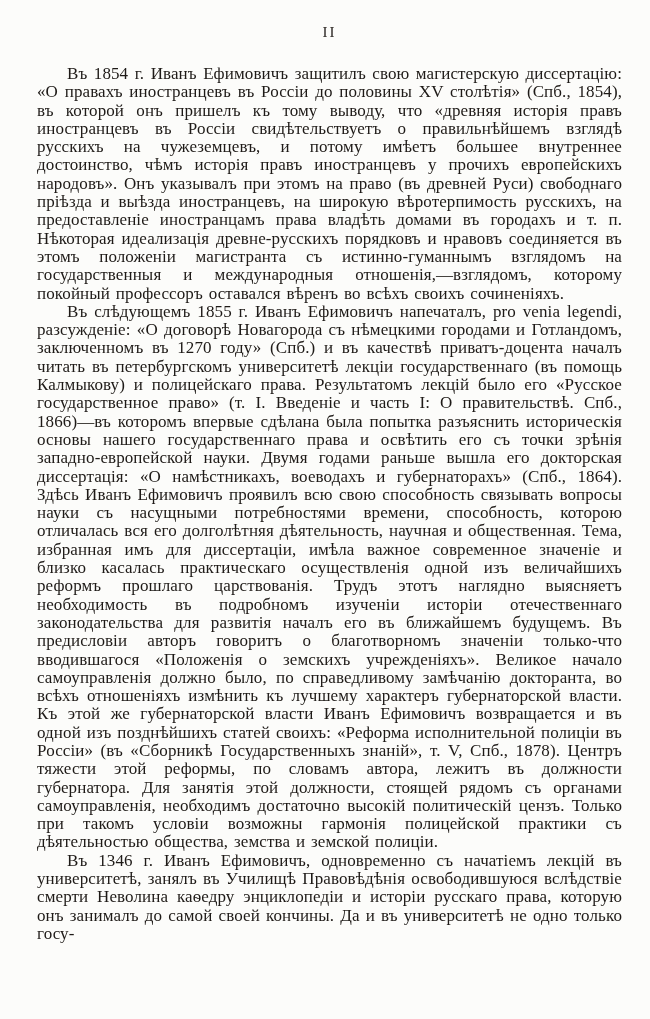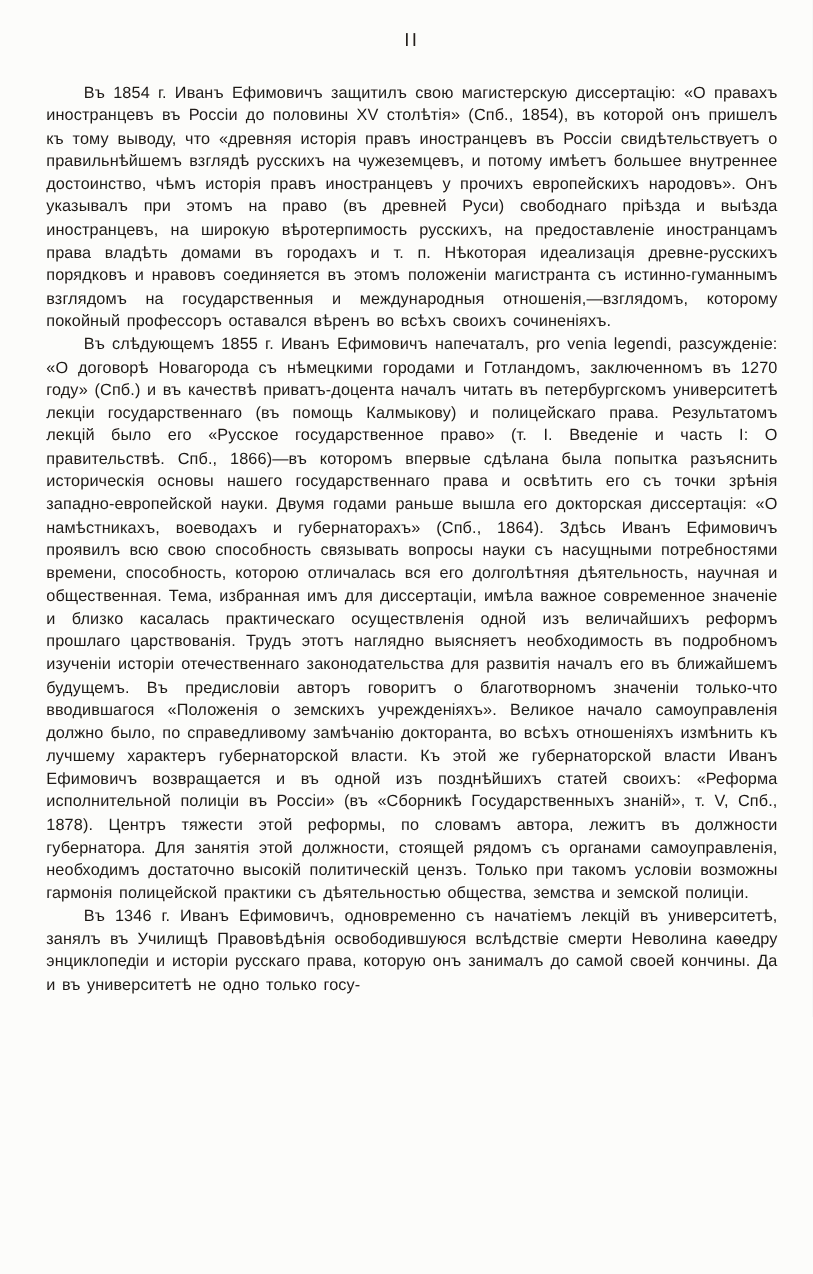--- a/index.html
+++ b/index.html
@@ -11,38 +11,38 @@
     width: 650px;
     height: 1019px;
     overflow: hidden;
   }
   .page {
     box-sizing: border-box;
     width: 650px;
     height: 1019px;
     background: #fcfcfa;
     padding: 24px 28px 8px 37px;
-    font-family: Liberation Sans, sans-serif;
+    font-family: Liberation Serif, serif;
     color: #1e1a17;
     overflow: hidden;
   }
   .page-number {
     text-align: center;
     font-size: 15px;
     letter-spacing: 2px;
     font-weight: 400;
     margin: 0 0 24px 0;
     color: #241f1b;
   }
   .body-text p {
     margin: 0;
     padding: 0;
     text-indent: 30px;
     text-align: justify;
-    font-size: 13px;
+    font-size: 17px;
     line-height: 18.3px;
     word-spacing: 1.5px;
     letter-spacing: 0.1px;
   }
 </style>
 </head>
 <body>
 
 <div class="page">
   <div class="page-number">II</div>

